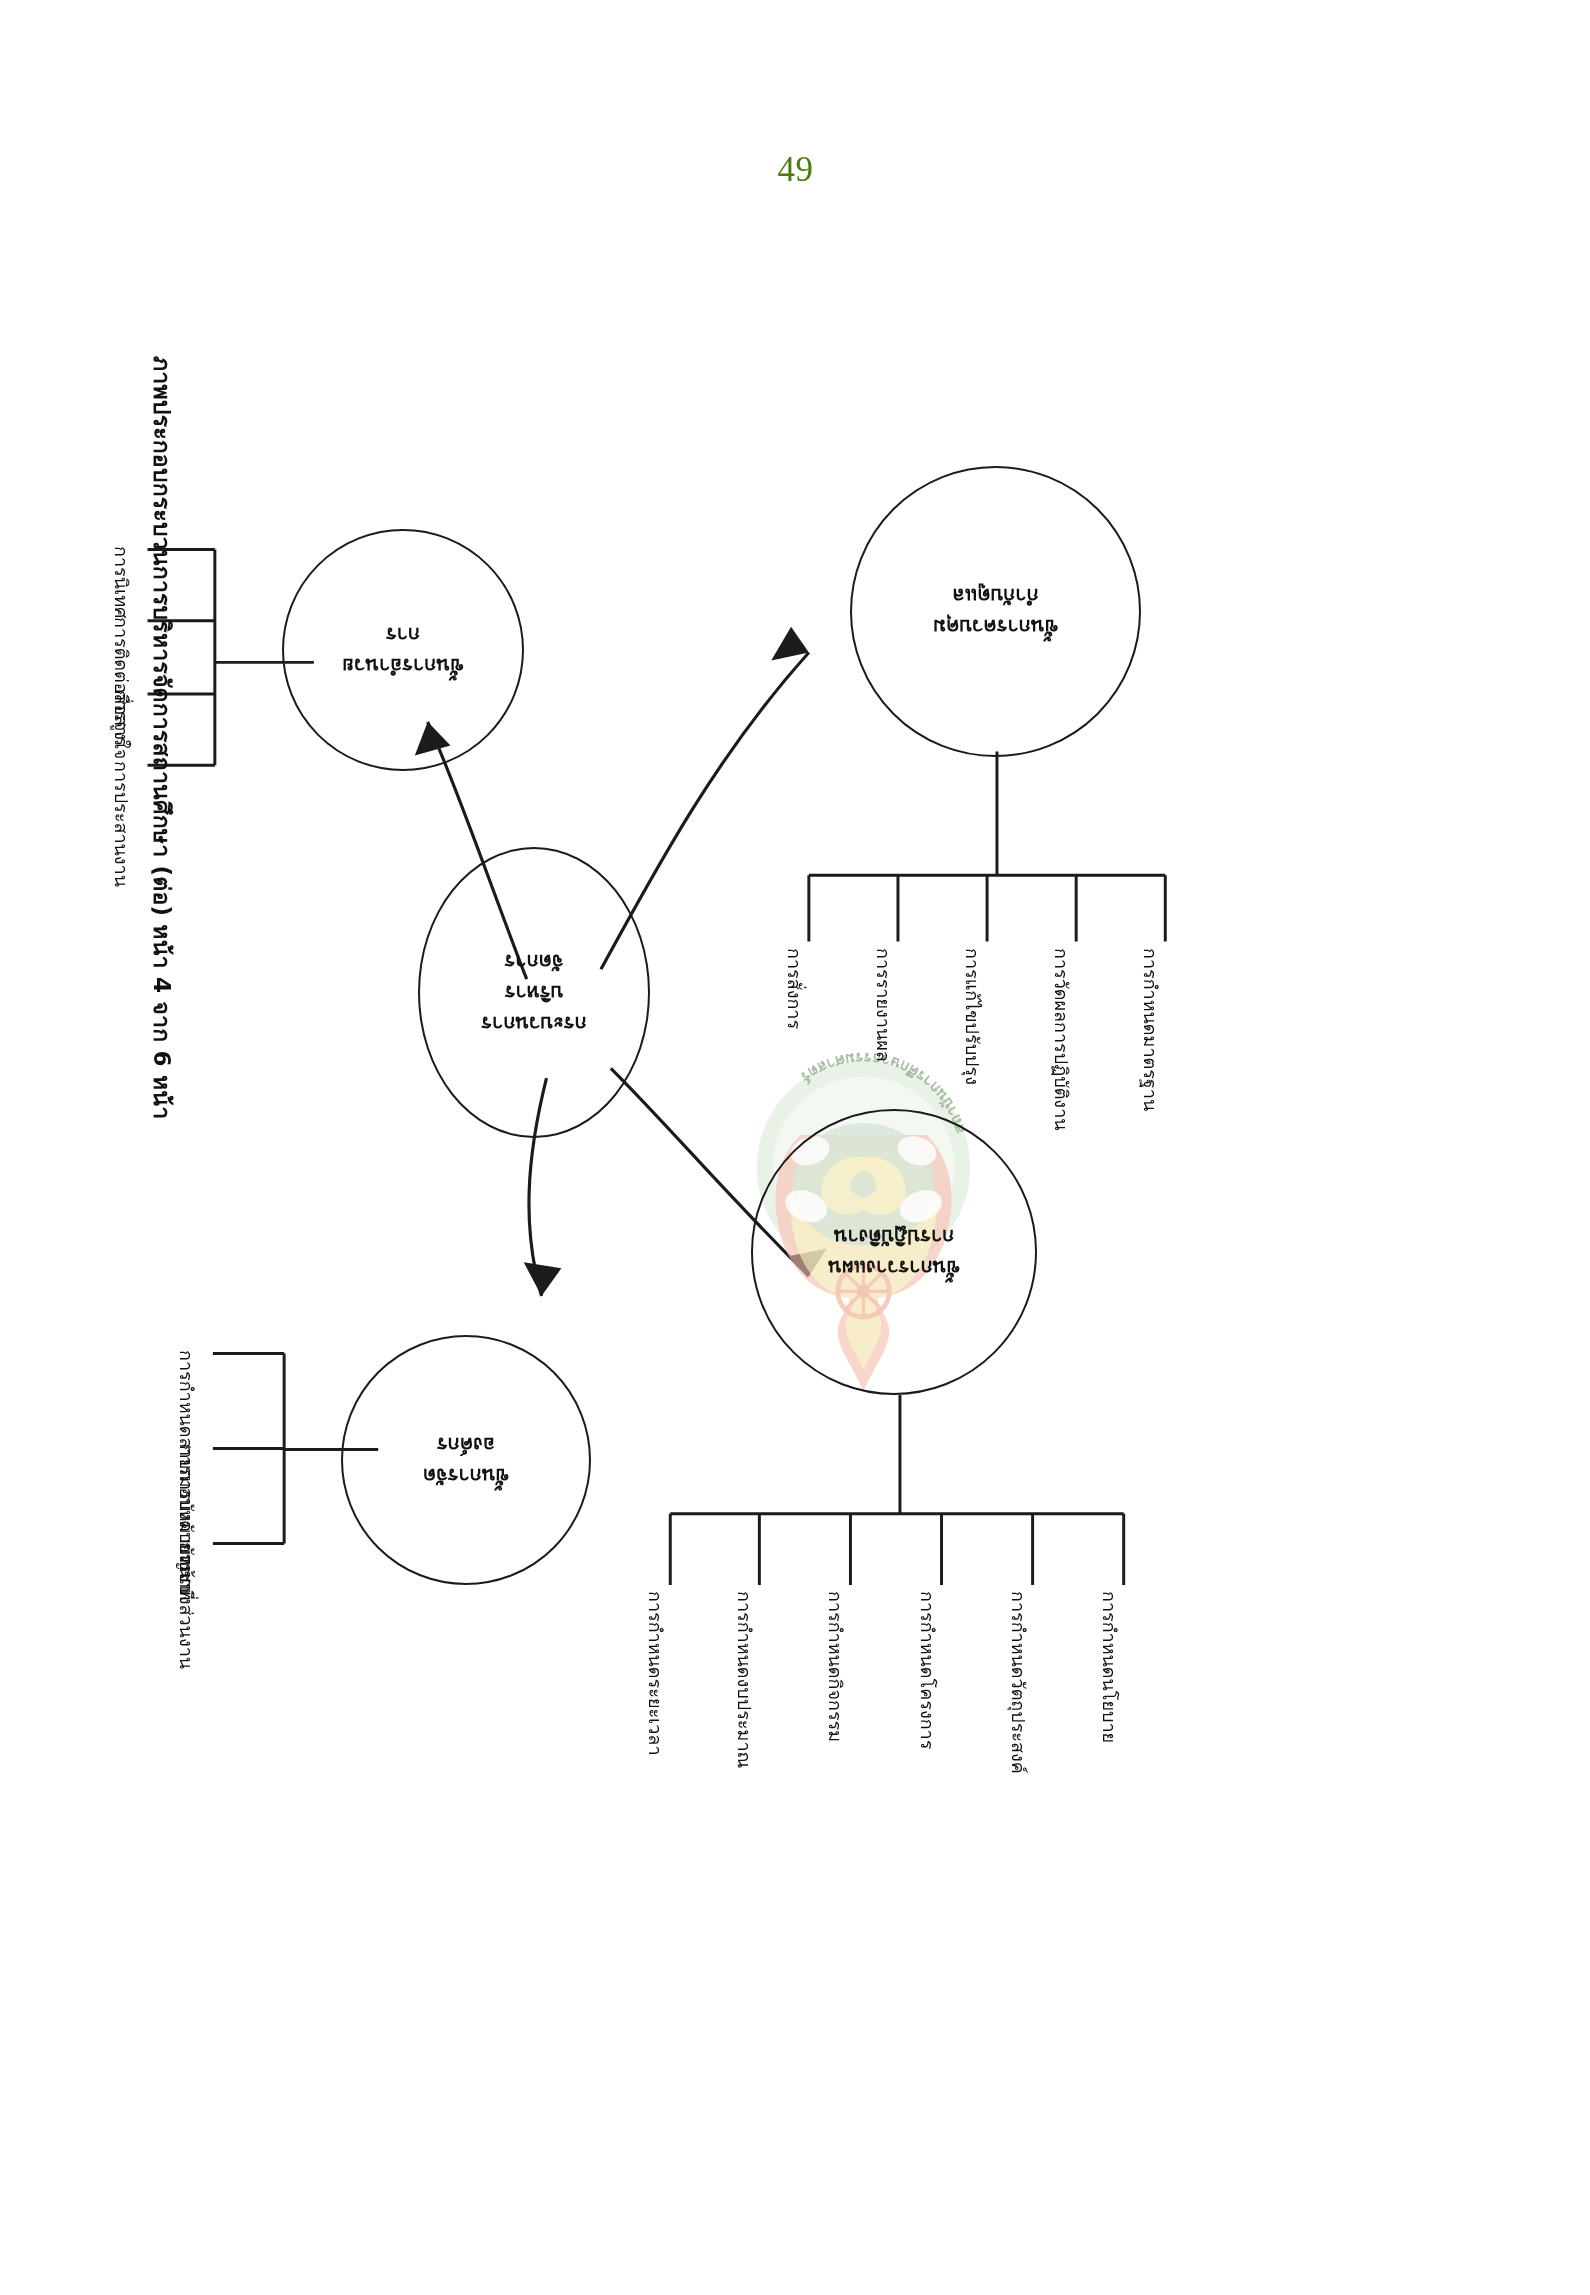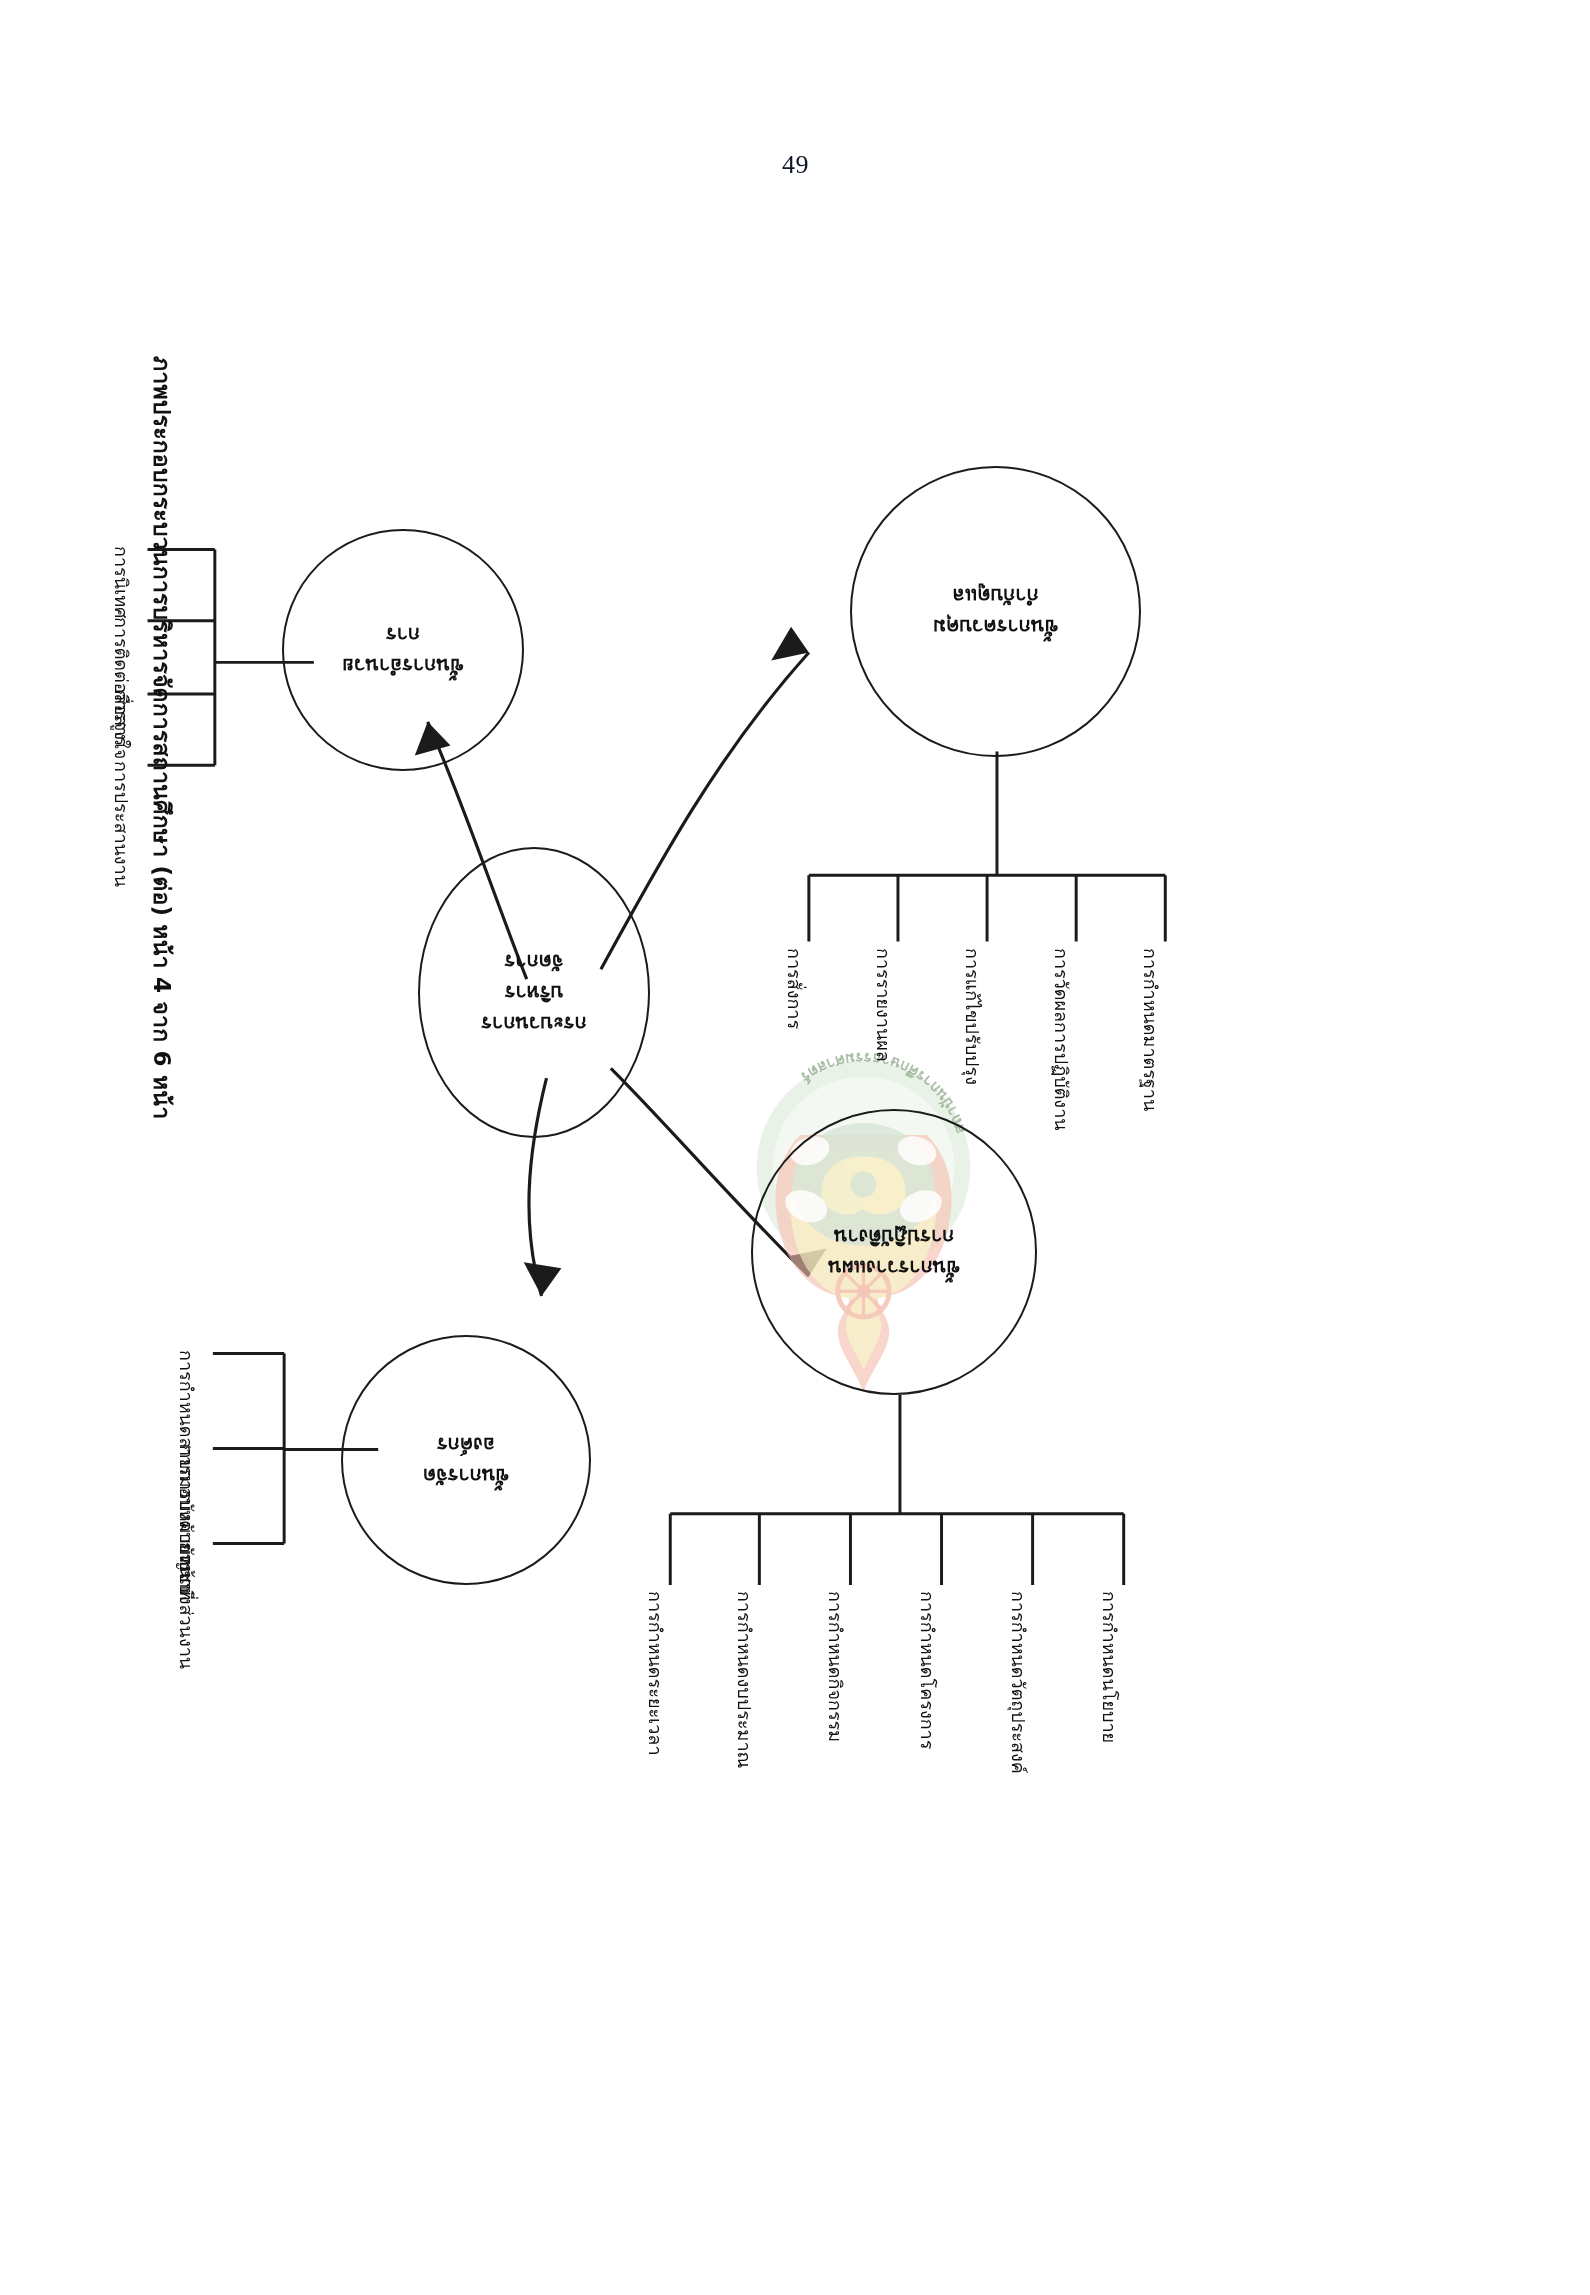--- a/index.html
+++ b/index.html
@@ -7,21 +7,21 @@
     width:1591px;height:2296px;position:relative;overflow:hidden;
     font-family:"DejaVu Sans","Liberation Sans",sans-serif;
     color:#111;
   }
   #page{position:absolute;inset:0;background:#ffffff;}
 
   
   .page-number{
     position:absolute;left:0;right:0;top:150px;text-align:center;
     font-family:"Liberation Serif","DejaVu Serif",serif;
-    font-size:26px;color:#0f172a;letter-spacing:0.5px;
+    font-size:35px;color:#4d7c0f;letter-spacing:0.5px;
   }
 
   
   #rotated{
     position:absolute;left:0;top:0;width:1591px;height:2296px;
     transform:rotate(180deg);transform-origin:50% 50%;
   }
 
   
   .watermark{

